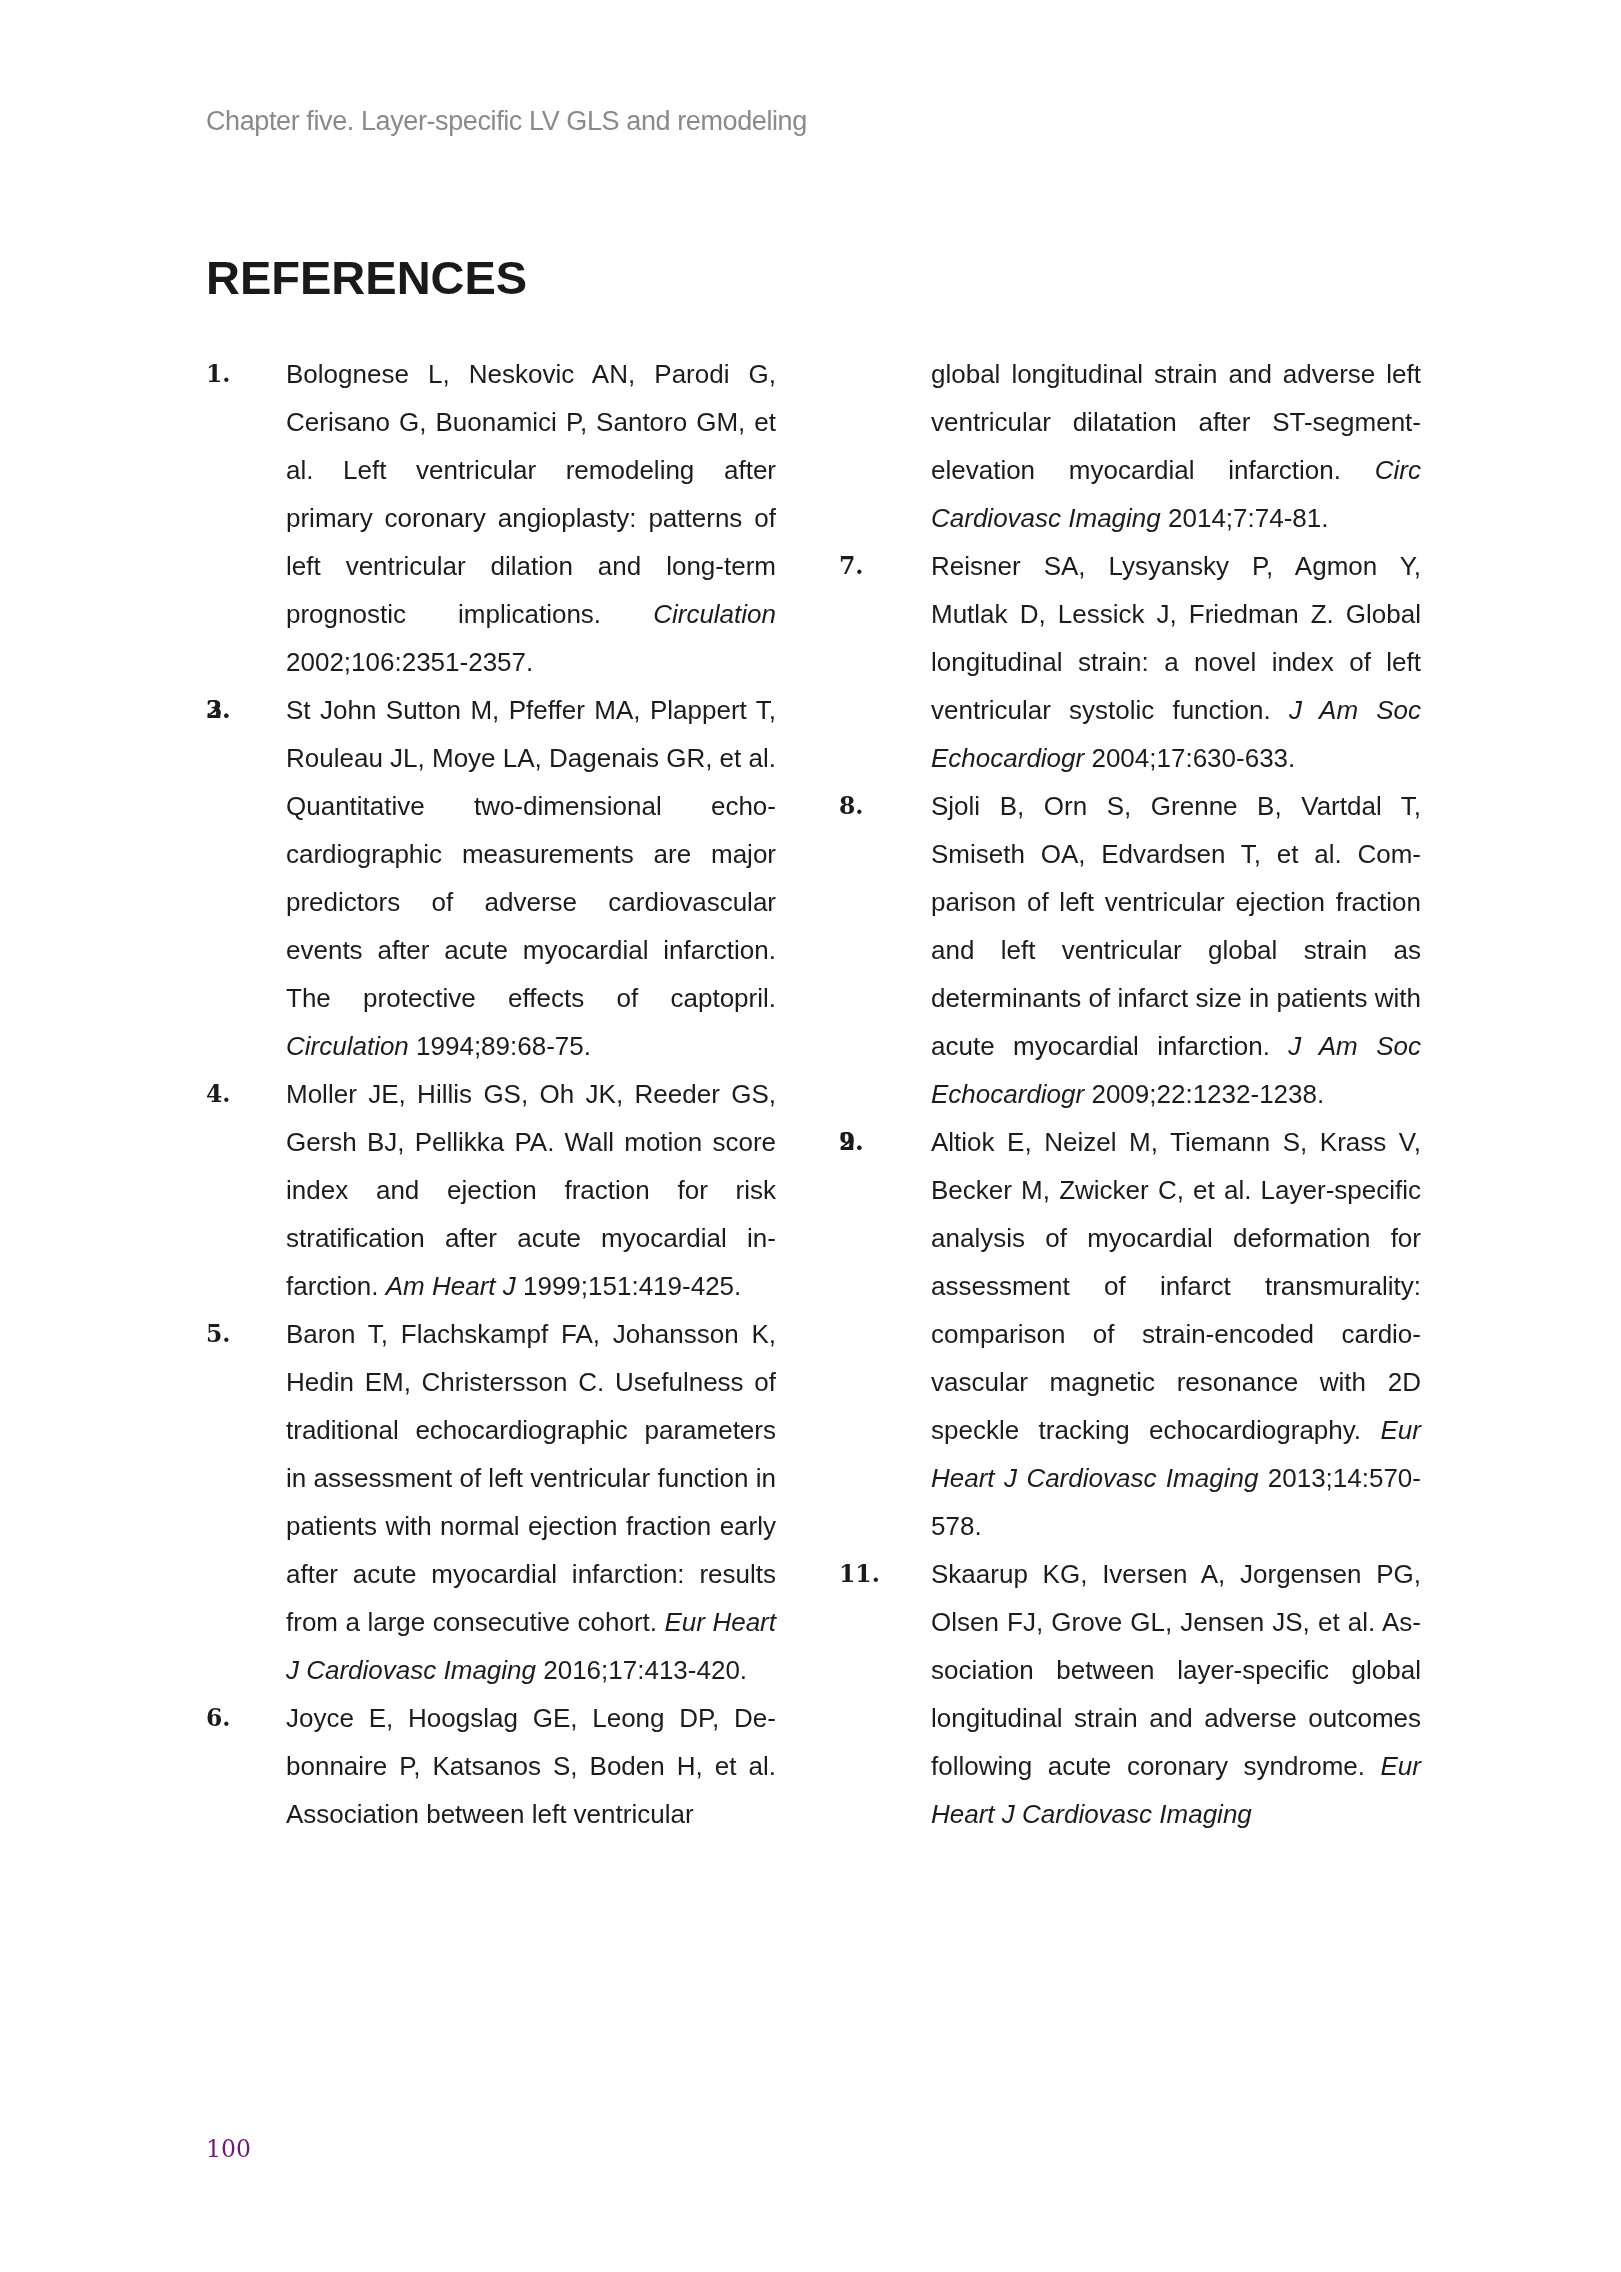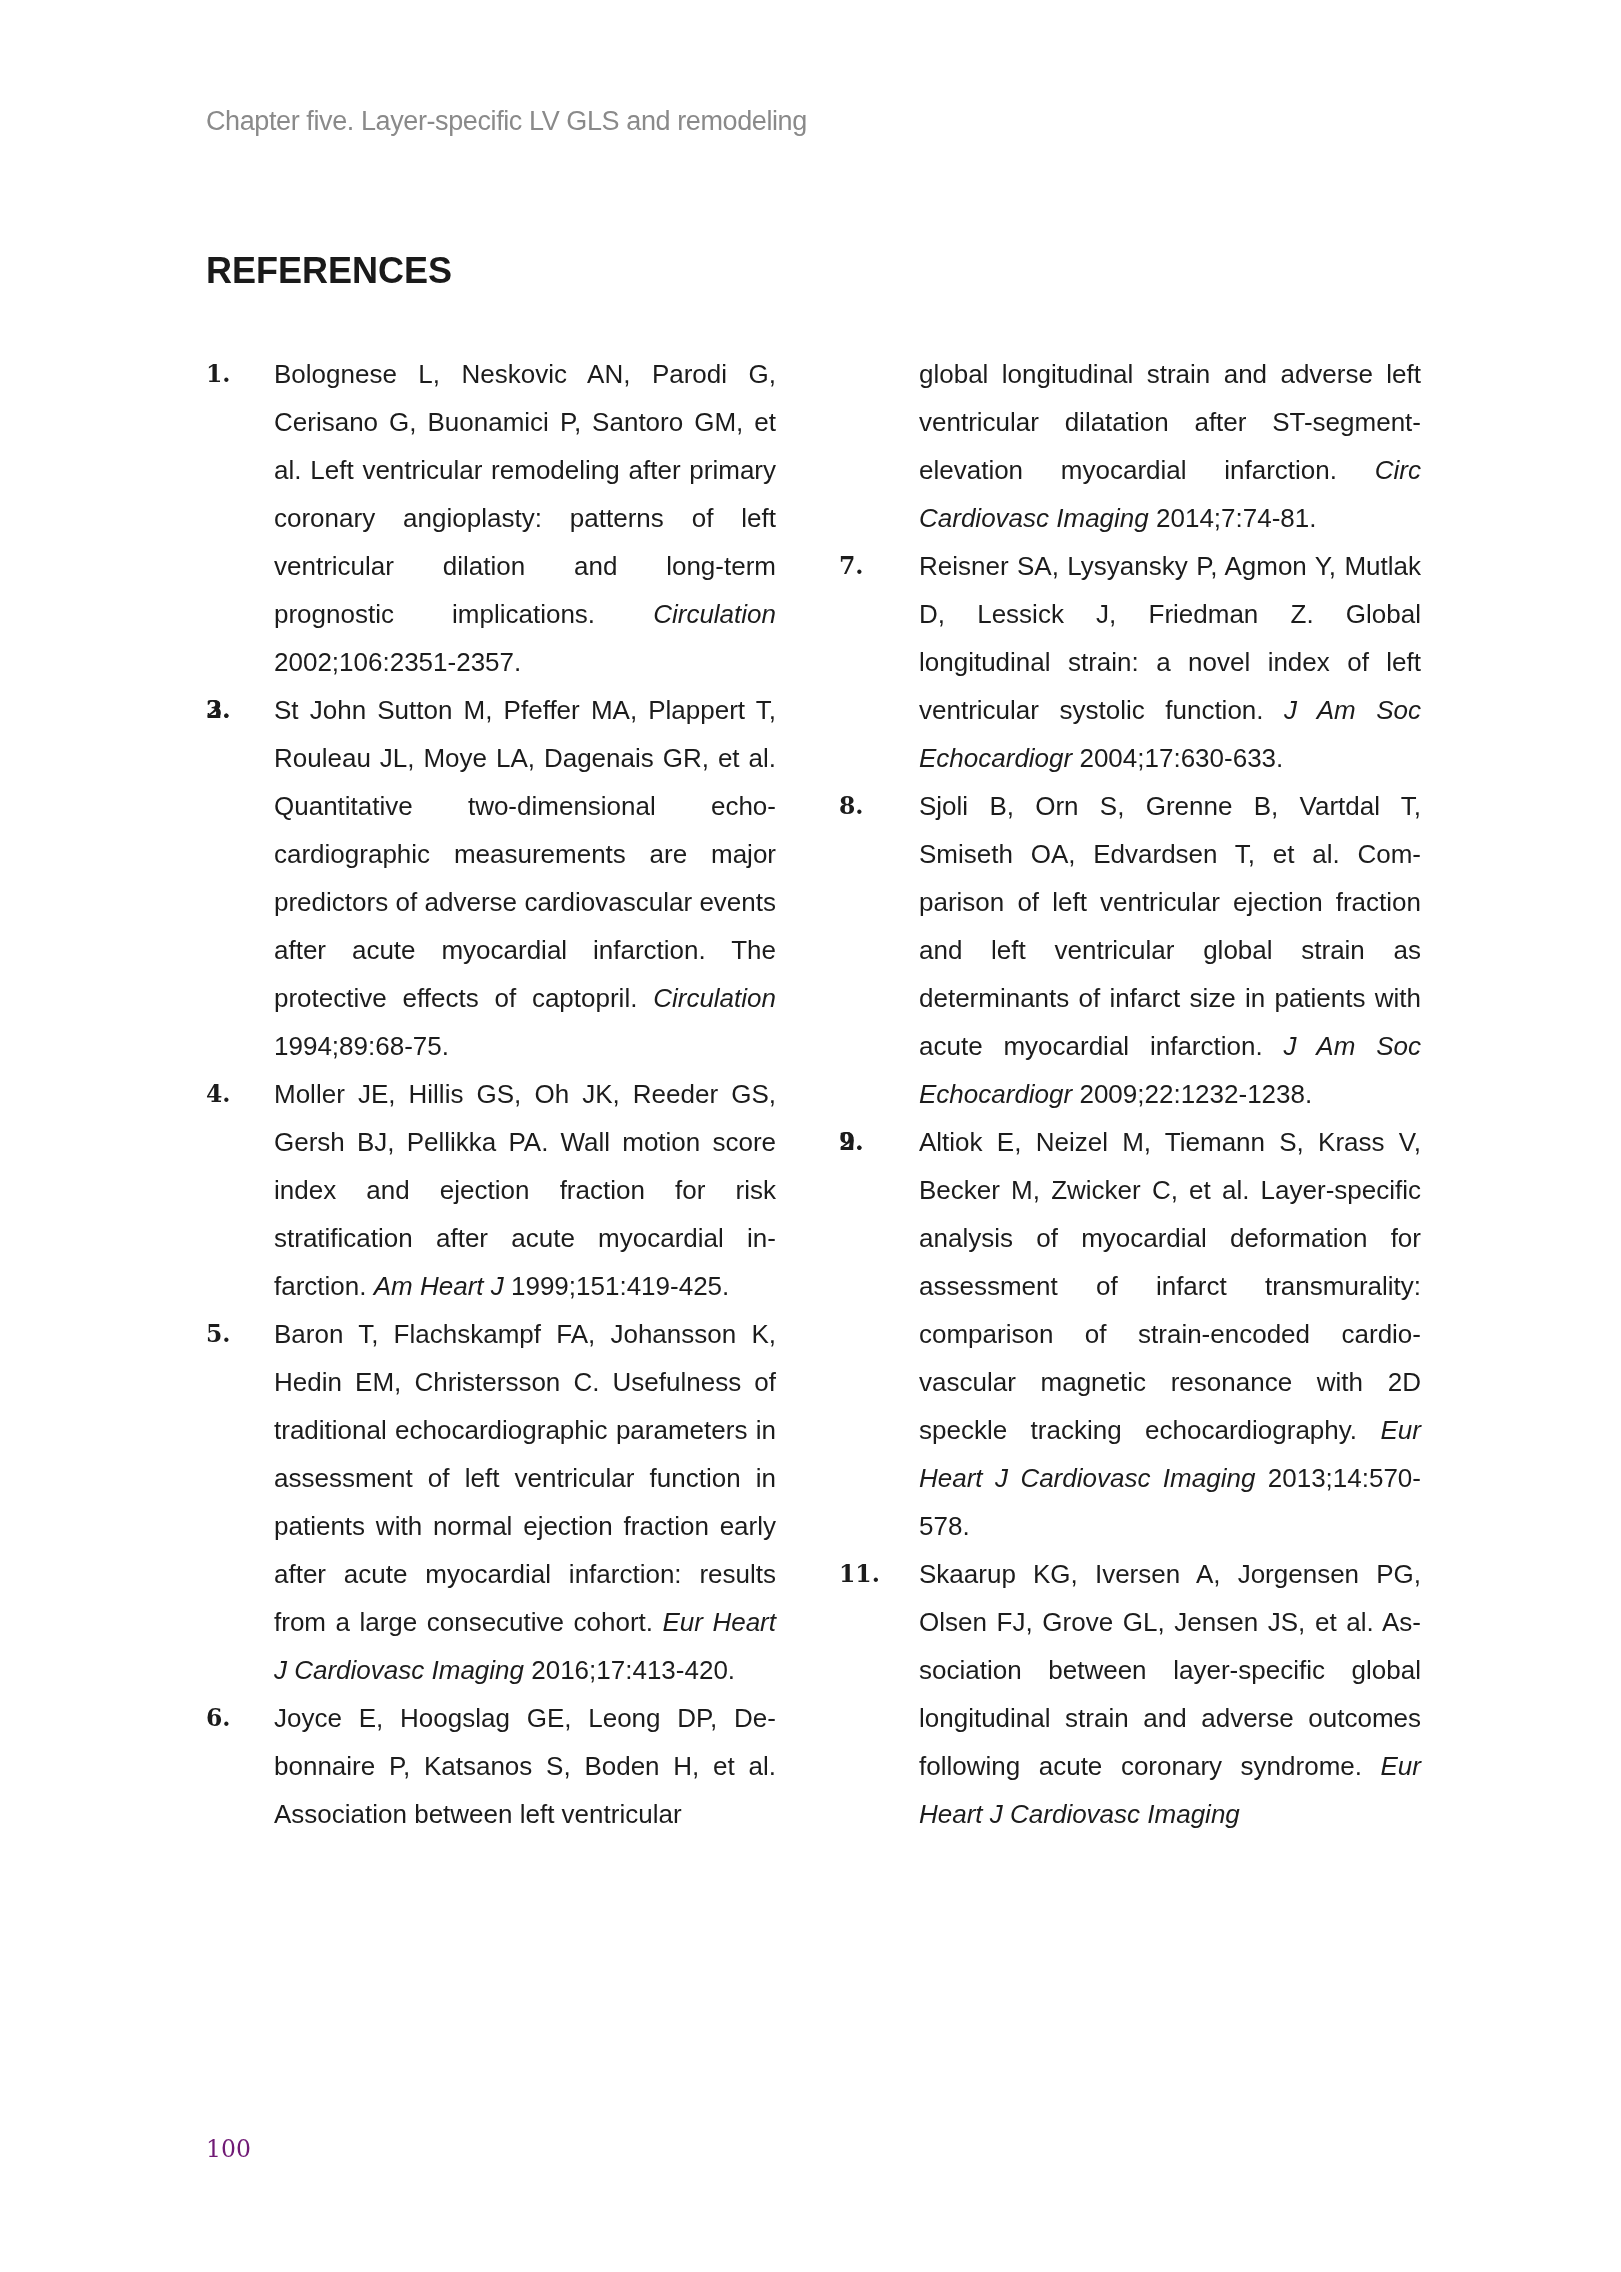--- a/index.html
+++ b/index.html
@@ -6,37 +6,37 @@
   body { width: 1621px; height: 2273px; position: relative; overflow: hidden; }
   .running-head {
     position: absolute; left: 206px; top: 106px;
     font-family: "Liberation Sans", sans-serif;
     font-size: 27px; color: #8a8a8a; letter-spacing: -0.4px;
   }
   .running-head b { font-weight: normal; }
   .section-title {
     position: absolute; left: 206px; top: 250px;
     font-family: "Liberation Sans", sans-serif;
-    font-weight: bold; font-size: 36px; color: #1a1a1a; letter-spacing: 0px;
+    font-weight: bold; font-size: 47px; color: #1a1a1a; letter-spacing: 0px;
     margin: 0;
   }
   .col {
     position: absolute; top: 350px;
     font-family: "Liberation Sans", sans-serif;
     font-size: 26px; line-height: 48px; color: #1c1c1c;
   }
   .col-left { left: 206px; width: 570px; }
   .col-right { left: 839px; width: 582px; }
   .ref { position: relative; padding-left: 68px; text-align: justify; }
   .col-right .ref { padding-left: 80px; }
   .ref .num {
     position: absolute; left: 0; top: 0;
     font-family: "DejaVu Serif", serif; font-weight: bold; font-size: 23.5px;
   }
-  .ref .body { display: block; }
+  .ref .body { display: block; margin-left: 12px; }
   .ref.cont { padding-left: 80px; }
   i { font-style: italic; }
   .page-number {
     position: absolute; left: 206px; top: 2135px;
     font-family: "DejaVu Serif", serif; font-size: 23.5px; color: #701a75;
   }
 </style>
 </head>
 <body>
 

